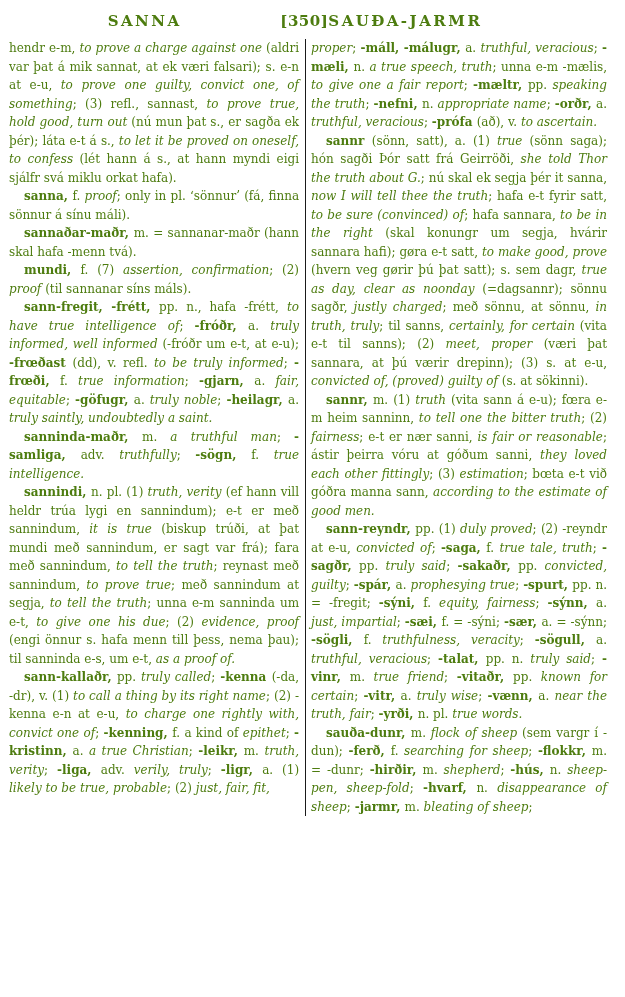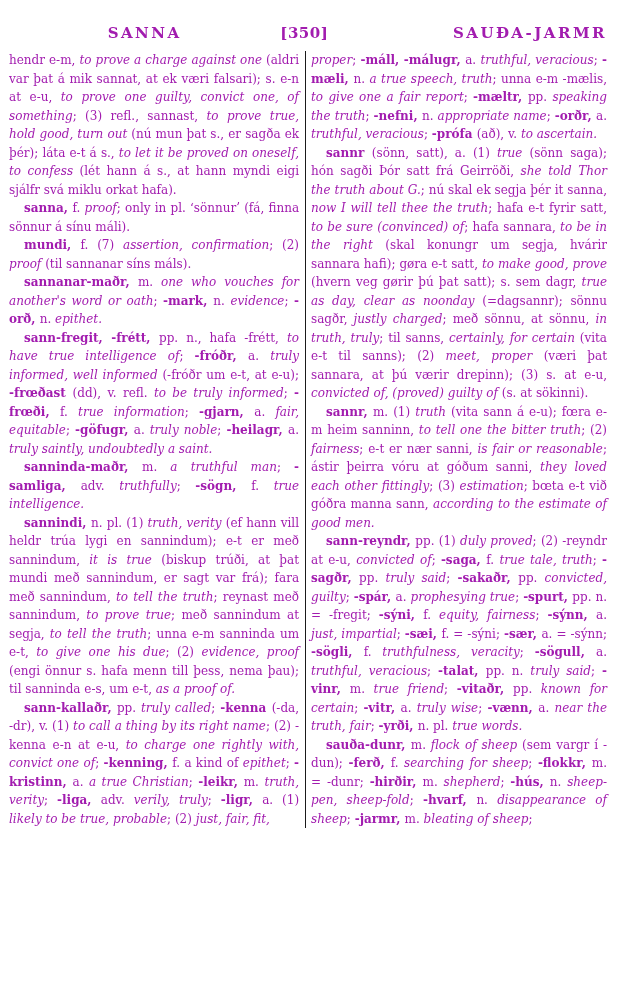--- a/index.html
+++ b/index.html
@@ -5,37 +5,37 @@
   html, body {
     margin: 0;
     padding: 0;
     background: #ffffff;
   }
   .page {
     position: relative;
     width: 616px;
     height: 997px;
     background: #ffffff;
-    color: #a21caf;
+    color: #4d7c0f;
     font-family: "DejaVu Serif", serif;
     overflow: hidden;
     box-sizing: border-box;
-    padding: 24px 9px 0 9px;
+    padding: 12px 9px 0 9px;
   }
   .page-header {
     display: flex;
     align-items: baseline;
     font-weight: bold;
     font-size: 15px;
     letter-spacing: 2.5px;
     margin-bottom: 9px;
   }
   .h-left  { width: 294px; text-align: center; }
   .h-num   { flex: 1; text-align: left; letter-spacing: 0.5px; }
-  .h-right { width: 302px; text-align: right; }
+  .h-right { width: 302px; text-align: left; }
   .cols {
     display: flex;
     align-items: stretch;
   }
   .col {
     width: 294px;
     font-size: 12px;
     line-height: 18.5px;
     text-align: justify;
     text-justify: inter-word;
@@ -61,22 +61,22 @@
 <div class="page">
   <header class="page-header">
     <span class="h-left">SANNA</span>
     <span class="h-num">[350]</span>
     <span class="h-right">SAUÐA-JARMR</span>
   </header>
   <main class="cols">
     <div class="col col-left">
         <p class="entry noindent"><span class="r">hendr e-m, </span><span class="i">to prove a charge against one </span><span class="r">(aldri var þat á mik sannat, at ek væri falsari); s. e-n at e-u, </span><span class="i">to prove one guilty, convict one, of something</span><span class="r">; (3) refl., sannast, </span><span class="i">to prove true, hold good, turn out </span><span class="r">(nú mun þat s., er sagða ek þér); láta e-t á s., </span><span class="i">to let it be proved on oneself, to confess </span><span class="r">(lét hann á s., at hann myndi eigi sjálfr svá miklu orkat hafa).</span></p>
         <p class="entry"><span class="b">sanna, </span><span class="r">f. </span><span class="i">proof</span><span class="r">; only in pl. ‘sönnur’ (fá, finna sönnur á sínu máli).</span></p>
+        <p class="entry"><span class="b">sannaðar-maðr, </span><span class="r">m. = sannanar-maðr (hann skal hafa -menn tvá).</span></p>
         <p class="entry"><span class="b">mundi, </span><span class="r">f. (7) </span><span class="i">assertion, confirmation</span><span class="r">; (2) </span><span class="i">proof </span><span class="r">(til sannanar síns máls).</span></p>
-        <p class="entry"><span class="b">sannanar-maðr, </span><span class="r">m. </span><span class="i">one who vouches for another's word or oath</span><span class="r">; </span><span class="b">-mark, </span><span class="r">n. </span><span class="i">evidence</span><span class="r">; </span><span class="b">-orð, </span><span class="r">n. </span><span class="i">epithet.</span></p>
         <p class="entry"><span class="b">sann-fregit, -frétt, </span><span class="r">pp. n., hafa -frétt, </span><span class="i">to have true intelligence of</span><span class="r">; </span><span class="b">-fróðr, </span><span class="r">a. </span><span class="i">truly informed, well informed </span><span class="r">(-fróðr um e-t, at e-u); </span><span class="b">-frœðast </span><span class="r">(dd), v. refl. </span><span class="i">to be truly informed</span><span class="r">; </span><span class="b">-frœði, </span><span class="r">f. </span><span class="i">true information</span><span class="r">; </span><span class="b">-gjarn, </span><span class="r">a. </span><span class="i">fair, equitable</span><span class="r">; </span><span class="b">-göfugr, </span><span class="r">a. </span><span class="i">truly noble</span><span class="r">; </span><span class="b">-heilagr, </span><span class="r">a. </span><span class="i">truly saintly, undoubtedly a saint.</span></p>
         <p class="entry"><span class="b">sanninda-maðr, </span><span class="r">m. </span><span class="i">a truthful man</span><span class="r">; </span><span class="b">-samliga, </span><span class="r">adv. </span><span class="i">truthfully</span><span class="r">; </span><span class="b">-sögn, </span><span class="r">f. </span><span class="i">true intelligence.</span></p>
         <p class="entry"><span class="b">sannindi, </span><span class="r">n. pl. (1) </span><span class="i">truth, verity </span><span class="r">(ef hann vill heldr trúa lygi en sannindum); e-t er með sannindum, </span><span class="i">it is true </span><span class="r">(biskup trúði, at þat mundi með sannindum, er sagt var frá); fara með sannindum, </span><span class="i">to tell the truth</span><span class="r">; reynast með sannindum, </span><span class="i">to prove true</span><span class="r">; með sannindum at segja, </span><span class="i">to tell the truth</span><span class="r">; unna e-m sanninda um e-t, </span><span class="i">to give one his due</span><span class="r">; (2) </span><span class="i">evidence, proof </span><span class="r">(engi önnur s. hafa menn till þess, nema þau); til sanninda e-s, um e-t, </span><span class="i">as a proof of.</span></p>
         <p class="entry"><span class="b">sann-kallaðr, </span><span class="r">pp. </span><span class="i">truly called</span><span class="r">; </span><span class="b">-kenna </span><span class="r">(-da, -dr), v. (1) </span><span class="i">to call a thing by its right name</span><span class="r">; (2) -kenna e-n at e-u, </span><span class="i">to charge one rightly with, convict one of</span><span class="r">; </span><span class="b">-kenning, </span><span class="r">f. a kind of </span><span class="i">epithet</span><span class="r">; </span><span class="b">-kristinn, </span><span class="r">a. </span><span class="i">a true Christian</span><span class="r">; </span><span class="b">-leikr, </span><span class="r">m. </span><span class="i">truth, verity</span><span class="r">; </span><span class="b">-liga, </span><span class="r">adv. </span><span class="i">verily, truly</span><span class="r">; </span><span class="b">-ligr, </span><span class="r">a. (1) </span><span class="i">likely to be true, probable</span><span class="r">; (2) </span><span class="i">just, fair, fit,</span></p>
       </div>
     <div class="divider"></div>
     <div class="col col-right">
         <p class="entry noindent"><span class="i">proper</span><span class="r">; </span><span class="b">-máll, -málugr, </span><span class="r">a. </span><span class="i">truthful, veracious</span><span class="r">; </span><span class="b">-mæli, </span><span class="r">n. </span><span class="i">a true speech, truth</span><span class="r">; unna e-m -mælis, </span><span class="i">to give one a fair report</span><span class="r">; </span><span class="b">-mæltr, </span><span class="r">pp. </span><span class="i">speaking the truth</span><span class="r">; </span><span class="b">-nefni, </span><span class="r">n. </span><span class="i">appropriate name</span><span class="r">; </span><span class="b">-orðr, </span><span class="r">a. </span><span class="i">truthful, veracious</span><span class="r">; </span><span class="b">-prófa </span><span class="r">(að), v. </span><span class="i">to ascertain.</span></p>
         <p class="entry"><span class="b">sannr </span><span class="r">(sönn, satt), a. (1) </span><span class="i">true </span><span class="r">(sönn saga); hón sagði Þór satt frá Geirröði, </span><span class="i">she told Thor the truth about G.</span><span class="r">; nú skal ek segja þér it sanna, </span><span class="i">now I will tell thee the truth</span><span class="r">; hafa e-t fyrir satt, </span><span class="i">to be sure (convinced) of</span><span class="r">; hafa sannara, </span><span class="i">to be in the right </span><span class="r">(skal konungr um segja, hvárir sannara hafi); gøra e-t satt, </span><span class="i">to make good, prove </span><span class="r">(hvern veg gørir þú þat satt); s. sem dagr, </span><span class="i">true as day, clear as noonday </span><span class="r">(=dagsannr); sönnu sagðr, </span><span class="i">justly charged</span><span class="r">; með sönnu, at sönnu, </span><span class="i">in truth, truly</span><span class="r">; til sanns, </span><span class="i">certainly, for certain </span><span class="r">(vita e-t til sanns); (2) </span><span class="i">meet, proper </span><span class="r">(væri þat sannara, at þú værir drepinn); (3) s. at e-u, </span><span class="i">convicted of, (proved) guilty of </span><span class="r">(s. at sökinni).</span></p>
         <p class="entry"><span class="b">sannr, </span><span class="r">m. (1) </span><span class="i">truth </span><span class="r">(vita sann á e-u); fœra e-m heim sanninn, </span><span class="i">to tell one the bitter truth</span><span class="r">; (2) </span><span class="i">fairness</span><span class="r">; e-t er nær sanni, </span><span class="i">is fair or reasonable</span><span class="r">; ástir þeirra vóru at góðum sanni, </span><span class="i">they loved each other fittingly</span><span class="r">; (3) </span><span class="i">estimation</span><span class="r">; bœta e-t við góðra manna sann, </span><span class="i">according to the estimate of good men.</span></p>

